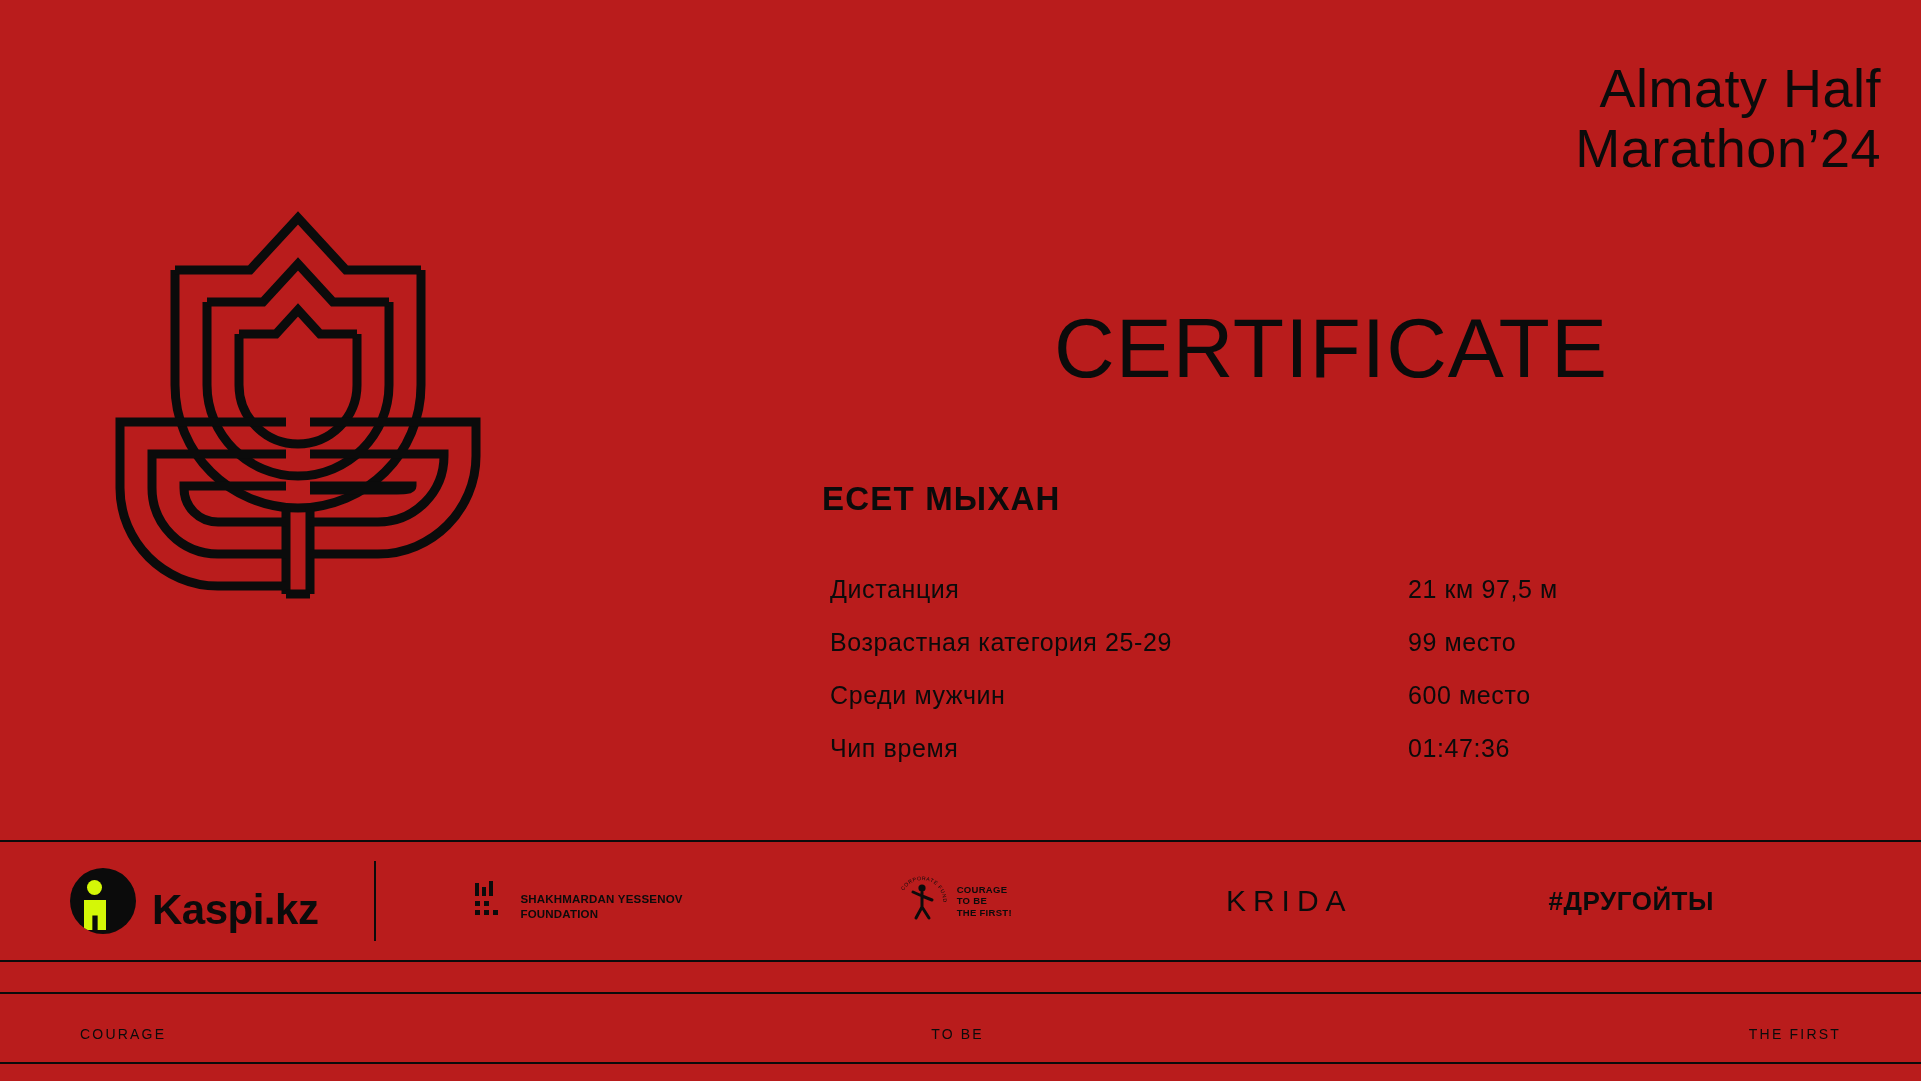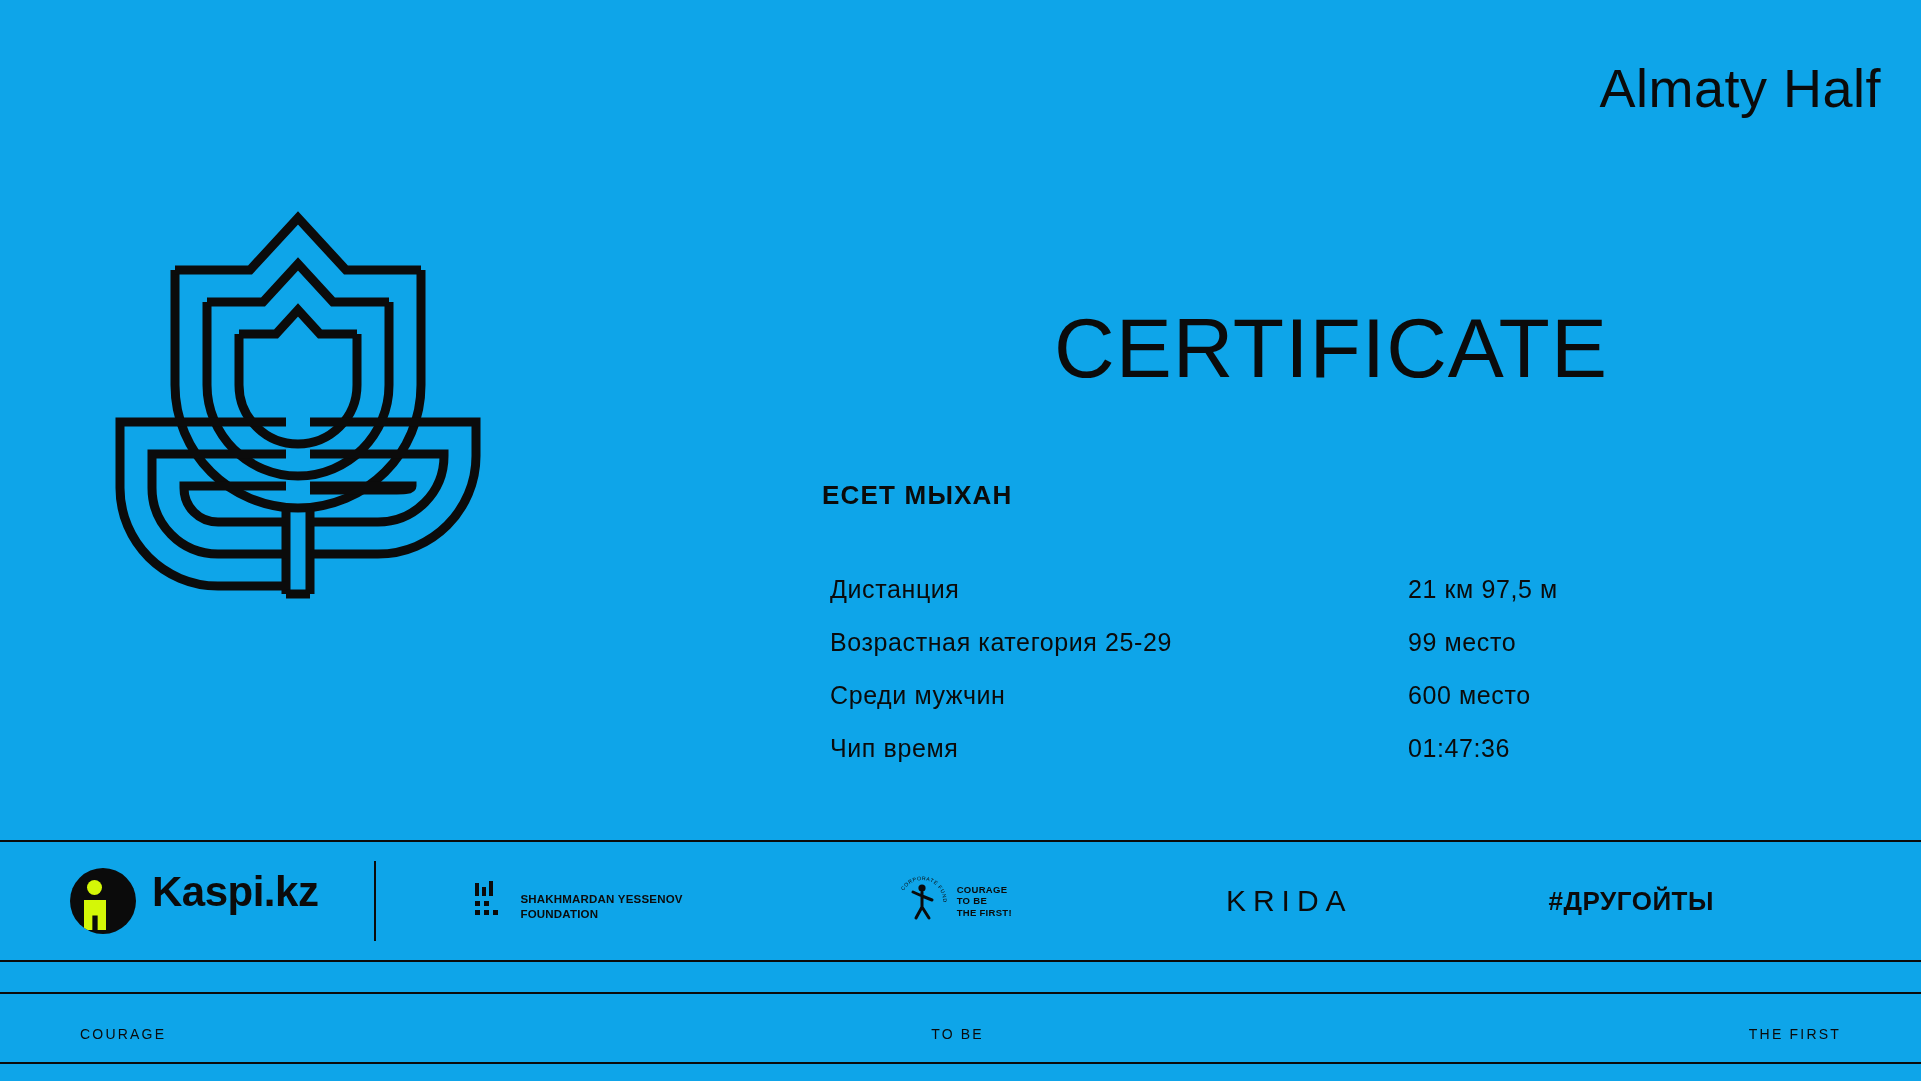--- a/index.html
+++ b/index.html
@@ -7,21 +7,21 @@
     width: 1921px;
     height: 1081px;
     background: #d4f707;
     font-family: "Liberation Sans", sans-serif;
     overflow: hidden;
   }
   #cert {
     position: relative;
     width: 1921px;
     height: 1081px;
-    background: #0ea5e9;
+    background: #b91c1c;
   }
 
   
   .event-title {
     position: absolute;
     right: 40px;
     top: 58px;
     width: 900px;
     text-align: right;
     font-size: 54px;
@@ -42,21 +42,21 @@
     letter-spacing: 1px;
     color: #0b0b0b;
     font-weight: 400;
   }
 
   
   .athlete {
     position: absolute;
     left: 822px;
     top: 480px;
-    font-size: 26px;
+    font-size: 33px;
     font-weight: 700;
     letter-spacing: 1.2px;
     color: #0b0b0b;
   }
 
   .results {
     position: absolute;
     left: 822px;
     top: 575px;
     width: 840px;
@@ -100,21 +100,21 @@
     position: absolute;
     left: 0;
     top: 842px;
     width: 1921px;
     height: 118px;
     display: flex;
     align-items: center;
   }
   .sp-kaspi {
     display: flex;
-    align-items: flex-start;
+    align-items: flex-end;
     margin-left: 70px;
     gap: 16px;
   }
   .kaspi-circle {
     width: 66px; height: 66px;
     border-radius: 50%;
     background: #0b0b0b;
     position: relative;
     overflow: hidden;
   }
@@ -214,20 +214,21 @@
   .tg-mid { margin-left: auto; margin-right: auto; }
   .tg-right { margin-right: 80px; }
 </style>
 </head>
 <body>
 
 <div id="cert">
 
   <div class="event-title">
     <span>Almaty Half</span>
+    <span>Marathon’24</span>
   </div>
 
   <div class="cert-word">CERTIFICATE</div>
 
   <div class="logo-mark">
     <svg viewBox="0 0 510 440" width="510" height="440" fill="none" stroke="#0b0b0b" stroke-width="9">
 
       <path d="M113 100 L113 215 C113 283 168 338 236 338 L236 338"></path>
       <path d="M359 100 L359 215 C359 283 304 338 236 338"></path>
       <path d="M113 100 L188 100 L236 48 L284 100 L359 100"></path>

